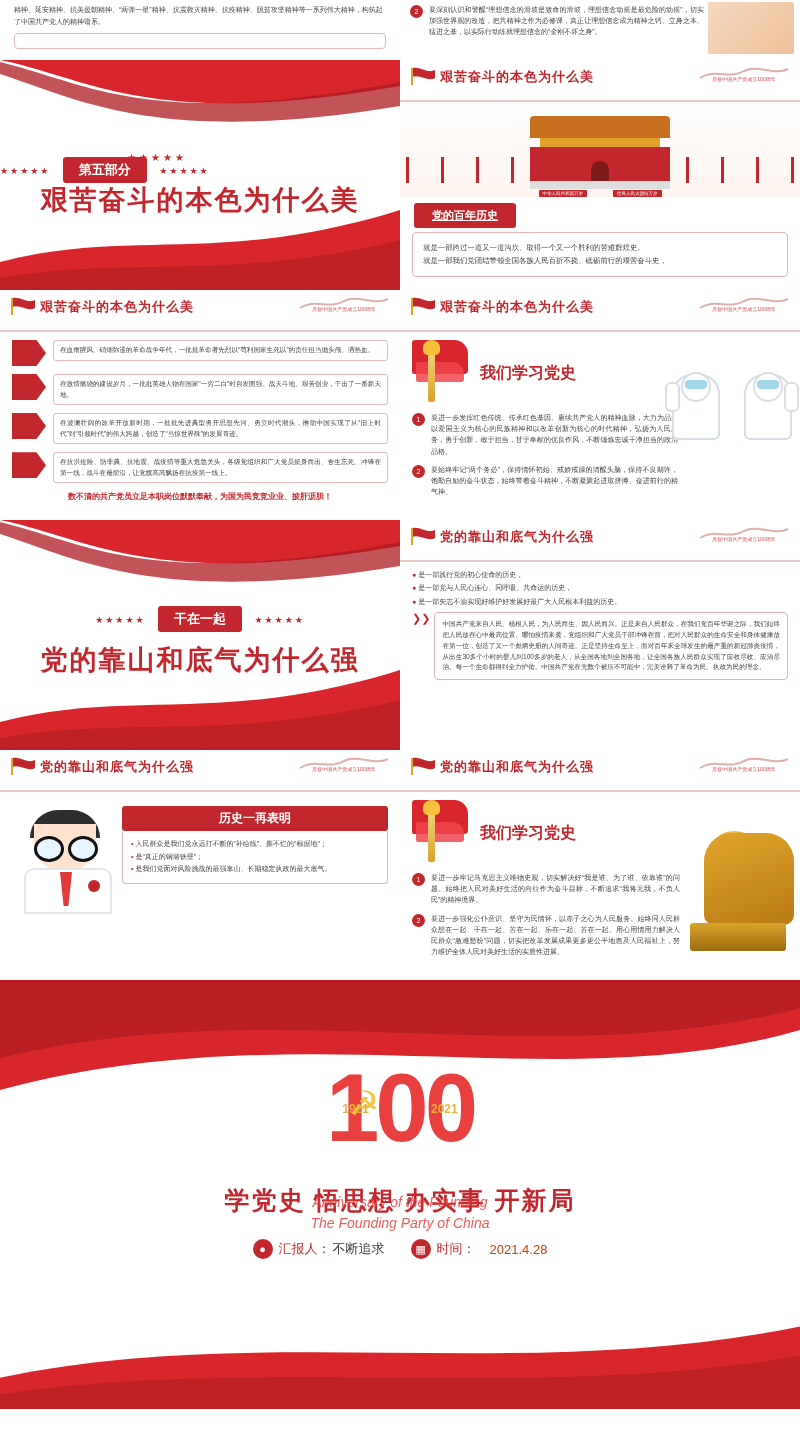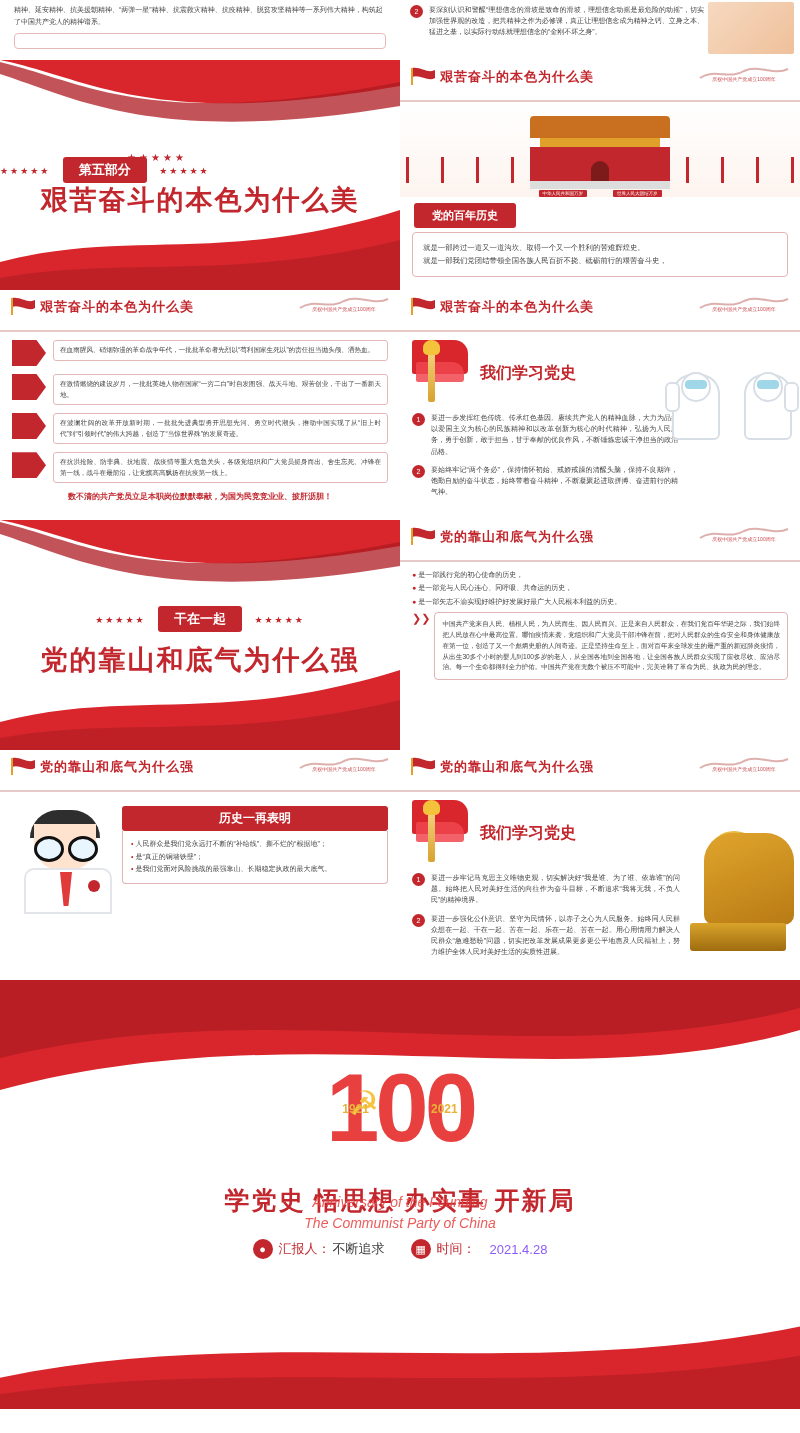--- a/index.html
+++ b/index.html
@@ -34,21 +34,21 @@
   .num .n{flex:0 0 13px;height:13px;border-radius:50%;background:#c2272d;color:#fff;font-size:7px;
           display:flex;align-items:center;justify-content:center;margin-top:1px;}
   .num .x{flex:1;font-size:7px;line-height:1.6;color:#444;text-align:justify;}
 
   
   .arrow-row{display:flex;gap:7px;margin-bottom:8px;align-items:flex-start;}
   .arrow{flex:0 0 34px;height:26px;background:#c2272d;position:relative;clip-path:polygon(0 0,72% 0,100% 50%,72% 100%,0 100%);}
   .arrow-row .txt{flex:1;border:1px solid #e6b9b9;border-radius:3px;padding:4px 6px;font-size:6.6px;line-height:1.6;color:#444;background:#fff;text-align:justify;}
 
   
-  .pill{display:inline-block;background:#c2272d;color:#fff;font-size:11px;font-weight:bold;padding:5px 18px;border-radius:3px 3px 3px 3px;}
+  .pill{display:inline-block;background:#c2272d;color:#fff;font-size:11px;font-weight:bold;padding:5px 18px;border-radius:3px 3px 3px 3px;text-decoration:underline;}
   .pill-wrap{text-align:center;margin:6px 0 4px;}
   .panel{border:1px solid #e2b4b4;border-radius:4px;margin:4px 12px 0;padding:8px 10px;font-size:7.4px;line-height:1.8;color:#444;}
 
   
   .tam{position:relative;height:95px;background:linear-gradient(#fff,#fdf4ef);}
   .tam .bld{position:absolute;left:50%;transform:translateX(-50%);bottom:8px;width:140px;}
   .tam .roof{height:22px;background:#c8701f;border-radius:4px 4px 0 0;}
   .tam .roof2{height:9px;width:86%;margin:0 auto;background:#e0a02a;}
   .tam .wall{height:34px;background:#c2272d;position:relative;}
   .tam .gate{position:absolute;bottom:0;left:50%;transform:translateX(-50%);width:18px;height:20px;background:#7d1a1a;border-radius:9px 9px 0 0;}
@@ -433,33 +433,33 @@
         <div class="txt100">100</div>
         <div class="years">
           <span>1921</span>
           <span>2021</span>
         </div>
       </div>
       <div style="position:relative;margin-top:-6px;">
         <div class="slogan">学党史 悟思想 办实事 开新局</div>
         <div class="eng" style="position:absolute;left:0;top:4px;width:100%;pointer-events:none;opacity:.85;">
           <div>Anniversary of the Founding</div>
-          <div>The Communist Party of China</div>
+          <div>The Founding Party of China</div>
         </div>
       </div>
       <div class="meta">
         <div class="grp">
           <span class="ic">●</span>
           <span>汇报人：</span>
           <span style="color:#444;margin-left:2px;">不断追求</span>
         </div>
         <div class="grp">
           <span class="ic">▦</span>
           <span>时间：</span>
-          <span style="color:#8b5cf6;margin-left:14px;">2021.4.28</span>
+          <span style="color:#c2410c;margin-left:14px;">2021.4.28</span>
         </div>
       </div>
     </div>
 
     <svg viewBox="0 0 800 120" preserveAspectRatio="none" style="display:block;width:800px;height:110px;">
       <path d="M0,120 L800,120 L800,30 C520,92 260,26 0,86 Z" fill="#d8262c"></path>
       <path d="M0,120 L800,120 L800,62 C530,112 250,62 0,104 Z" fill="#b81f26" opacity=".8"></path>
     </svg>
   </div>
 

